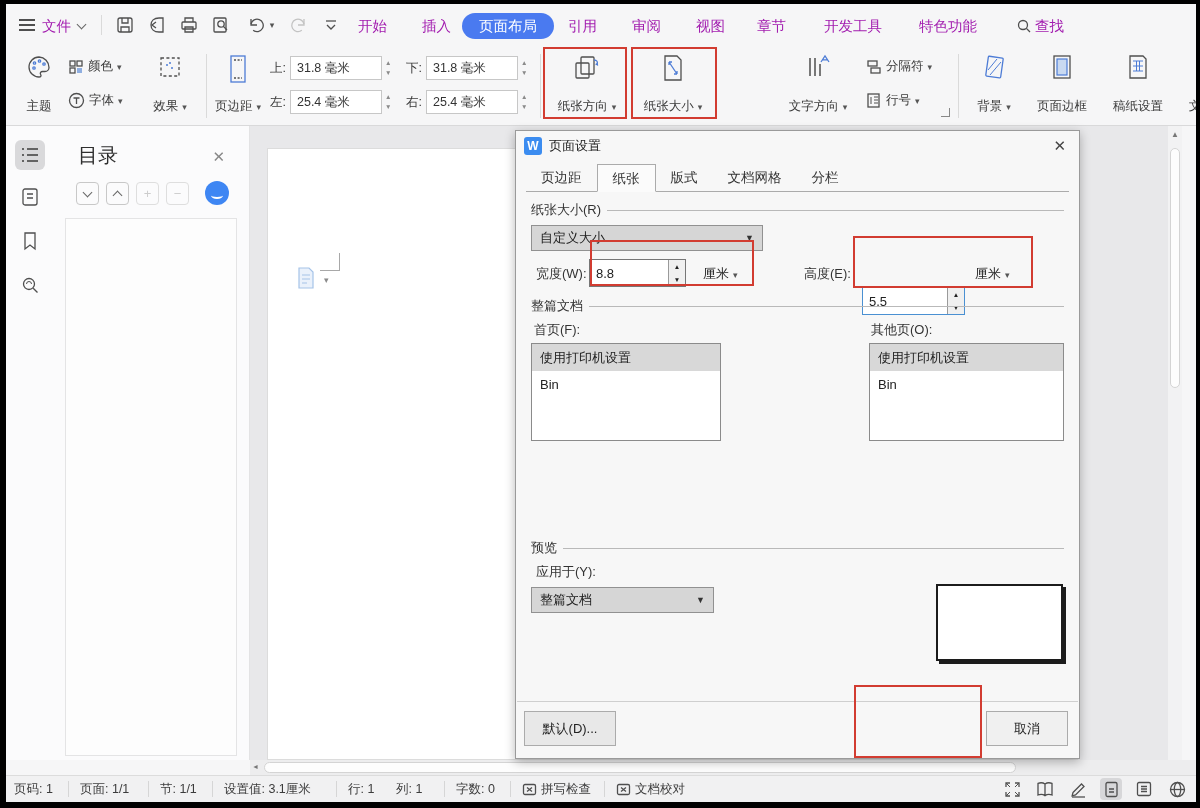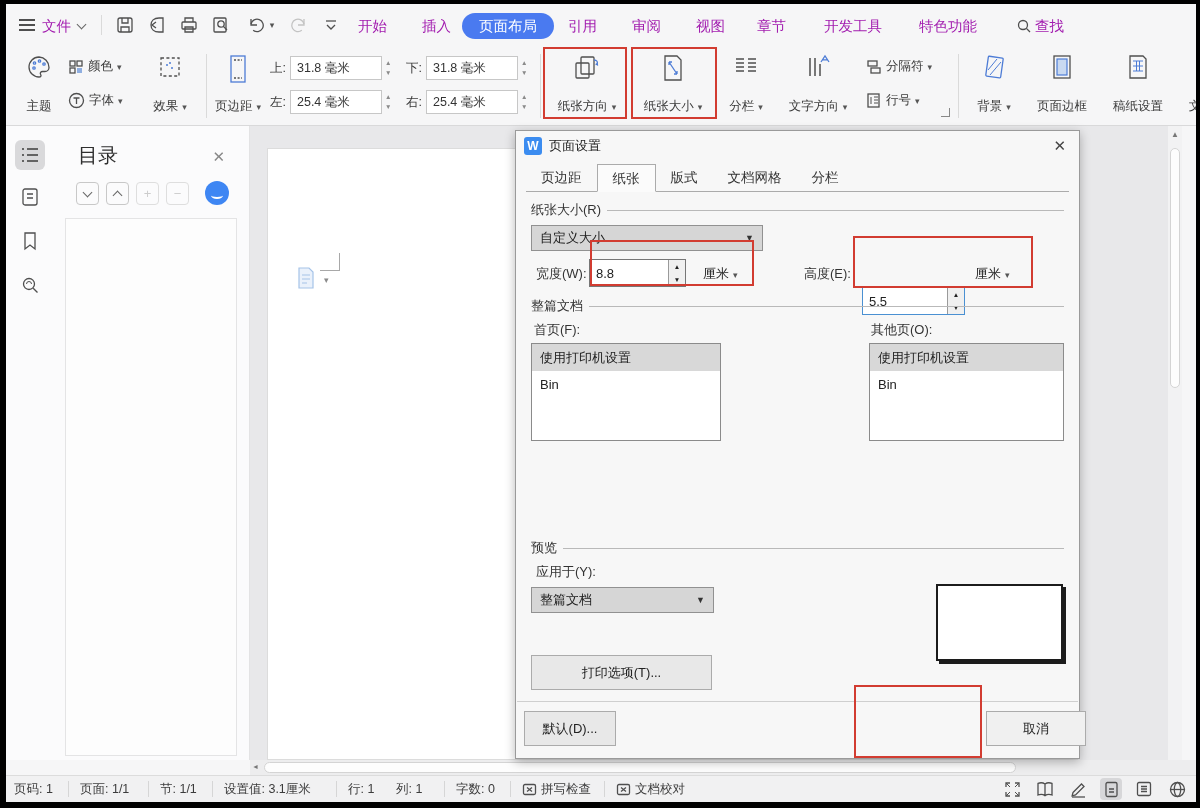--- a/index.html
+++ b/index.html
@@ -281,26 +281,20 @@
         </svg>
       <span class="rlabel"><span>纸张方向</span><span class="caret">▾</span></span>
     </div>
     <div class="rbtn" style="left:627px;width:80px">
       <svg width="26" height="28" viewBox="0 0 26 28">
           <path class="ic" d="M5 2h12l4 4v20H5z"></path>
           <path class="icb" d="M9 8l8 12M9 8h3M9 8v3M17 20h-3M17 20v-3"></path>
         </svg>
       <span class="rlabel"><span>纸张大小</span><span class="caret">▾</span></span>
     </div>
-    <div class="rbtn" style="left:711px;width:58px">
-      <svg width="28" height="26" viewBox="0 0 28 26">
-          <path class="ic" d="M4 5h8M4 9h8M4 13h8M4 17h8M16 5h8M16 9h8M16 13h8M16 17h8" style="stroke-width:1.6"></path>
-        </svg>
-      <span class="rlabel"><span>分栏</span><span class="caret">▾</span></span>
-    </div>
     <div class="rbtn" style="left:773px;width:78px">
       <svg width="26" height="26" viewBox="0 0 26 26">
           <path class="ic" d="M5 4v18M10 4v18M15 10v12" style="stroke-width:1.5"></path>
           <path class="icb" d="M16 8l4-6 4 6M17.5 5.8h5"></path>
         </svg>
       <span class="rlabel"><span>文字方向</span><span class="caret">▾</span></span>
     </div>
     <div class="rrow" style="left:860px;top:12px">
       <svg width="16" height="16" viewBox="0 0 16 16" style="margin-right:4px">
           <rect class="ic" x="2" y="2" width="9" height="5"></rect>
@@ -546,25 +540,24 @@
     <div class="grp" style="top:408px">
       <span>预览</span>
         <span class="rule"></span>
     </div>
     <div class="dlabel" style="left:20px;top:432px">应用于(Y):</div>
     <div class="dropdown" style="left:15px;top:456px;width:183px">
       <span>整篇文档</span>
         <span class="dd">▼</span>
     </div>
     <div class="previewbox"></div>
-    <div class="dbtn" style="left:15px;top:524px;width:181px;height:35px">打印选项(T)...</div>
 
     <div class="footline"></div>
     <div class="dbtn" style="left:8px;top:580px;width:92px;height:35px">默认(D)...</div>
-    <div class="dbtn" style="left:470px;top:580px;width:100px;height:35px;background:#f0f0f0">取消</div>
+    <div class="dbtn" style="left:470px;top:580px;width:82px;height:35px;background:#f0f0f0">取消</div>
   </div>
 
   <div class="redbox" style="left:537px;top:43px;width:84px;height:72px"></div>
   <div class="redbox" style="left:625px;top:43px;width:86px;height:72px"></div>
   <div class="redbox" style="left:584px;top:236px;width:164px;height:46px"></div>
   <div class="redbox" style="left:847px;top:232px;width:180px;height:52px"></div>
   <div class="redbox" style="left:848px;top:681px;width:128px;height:73px"></div>
 
 </div>
 

